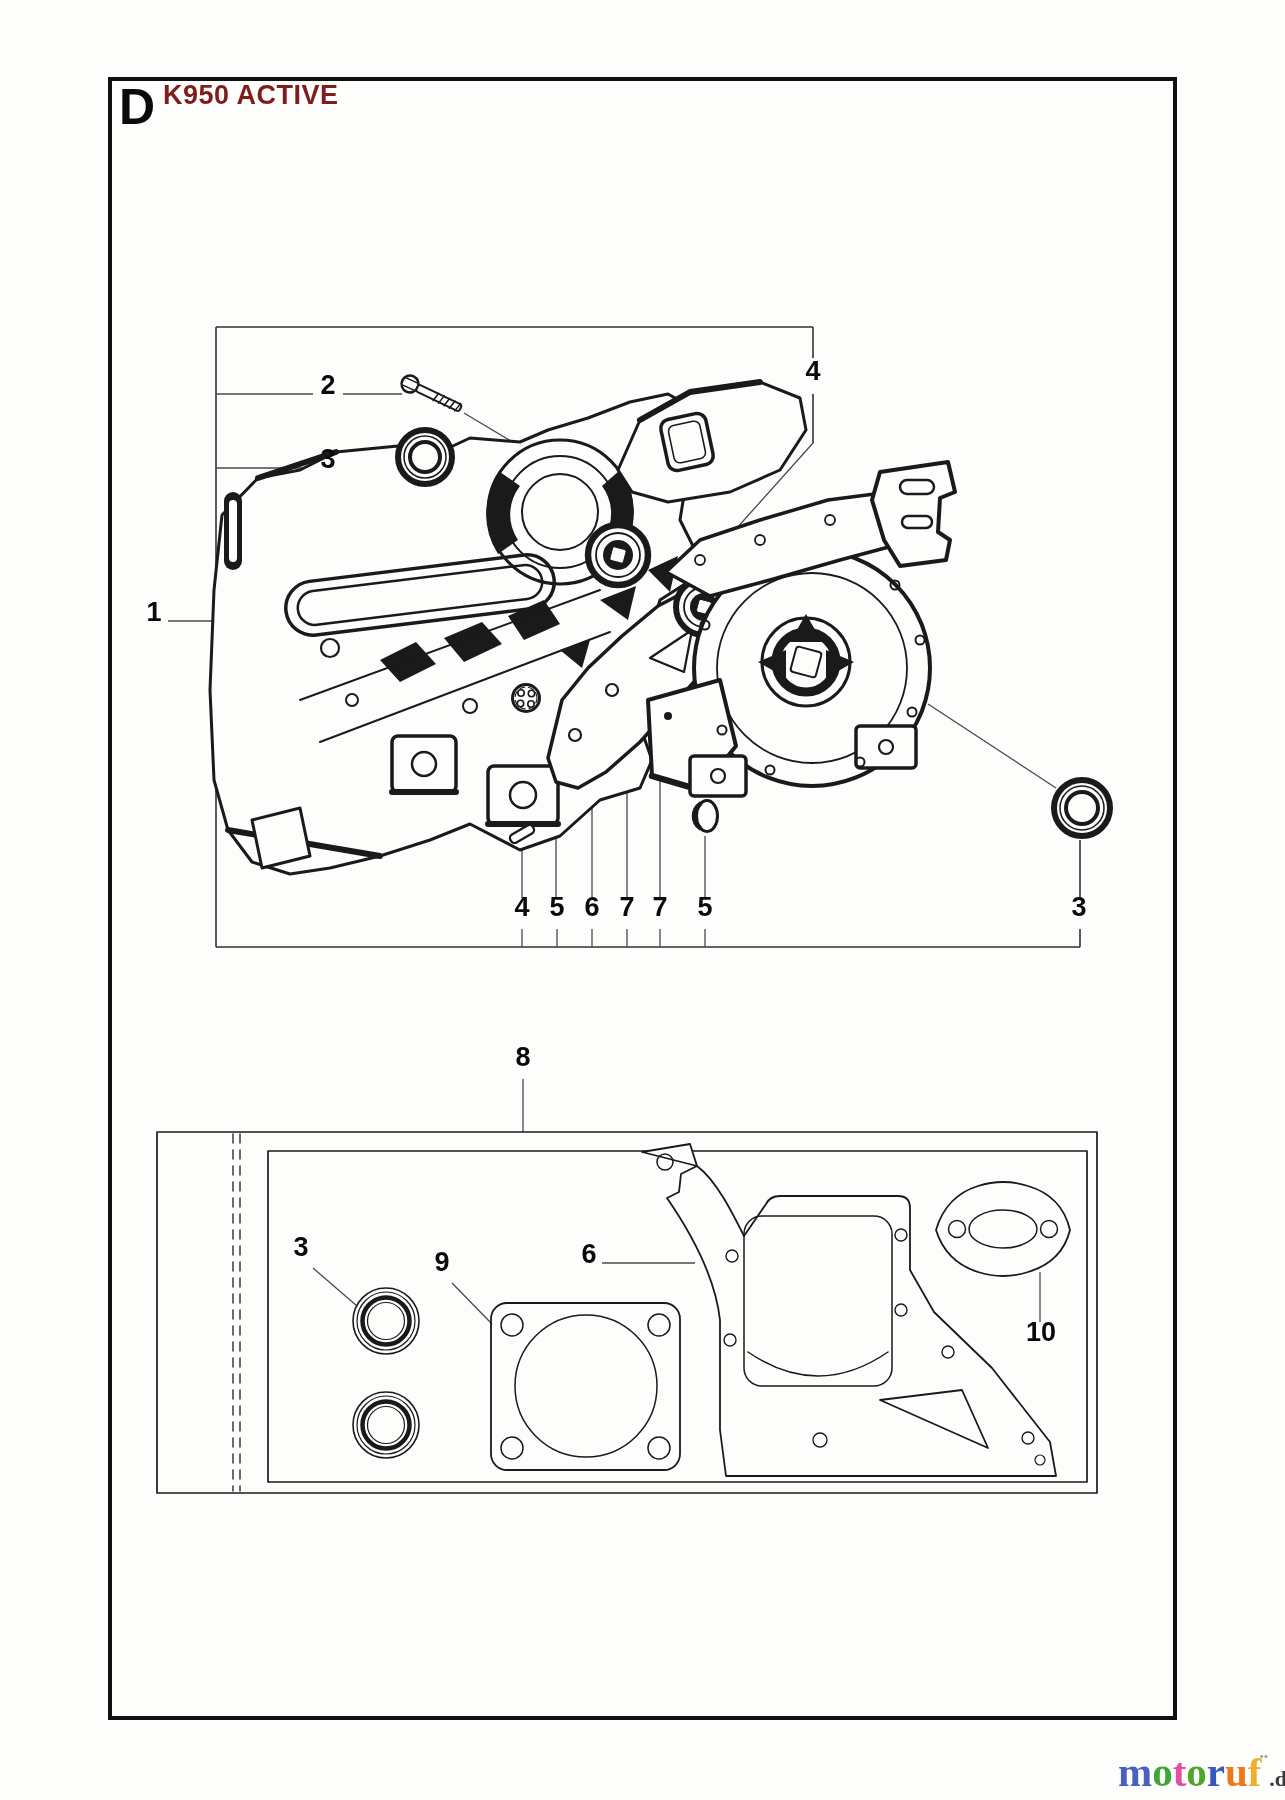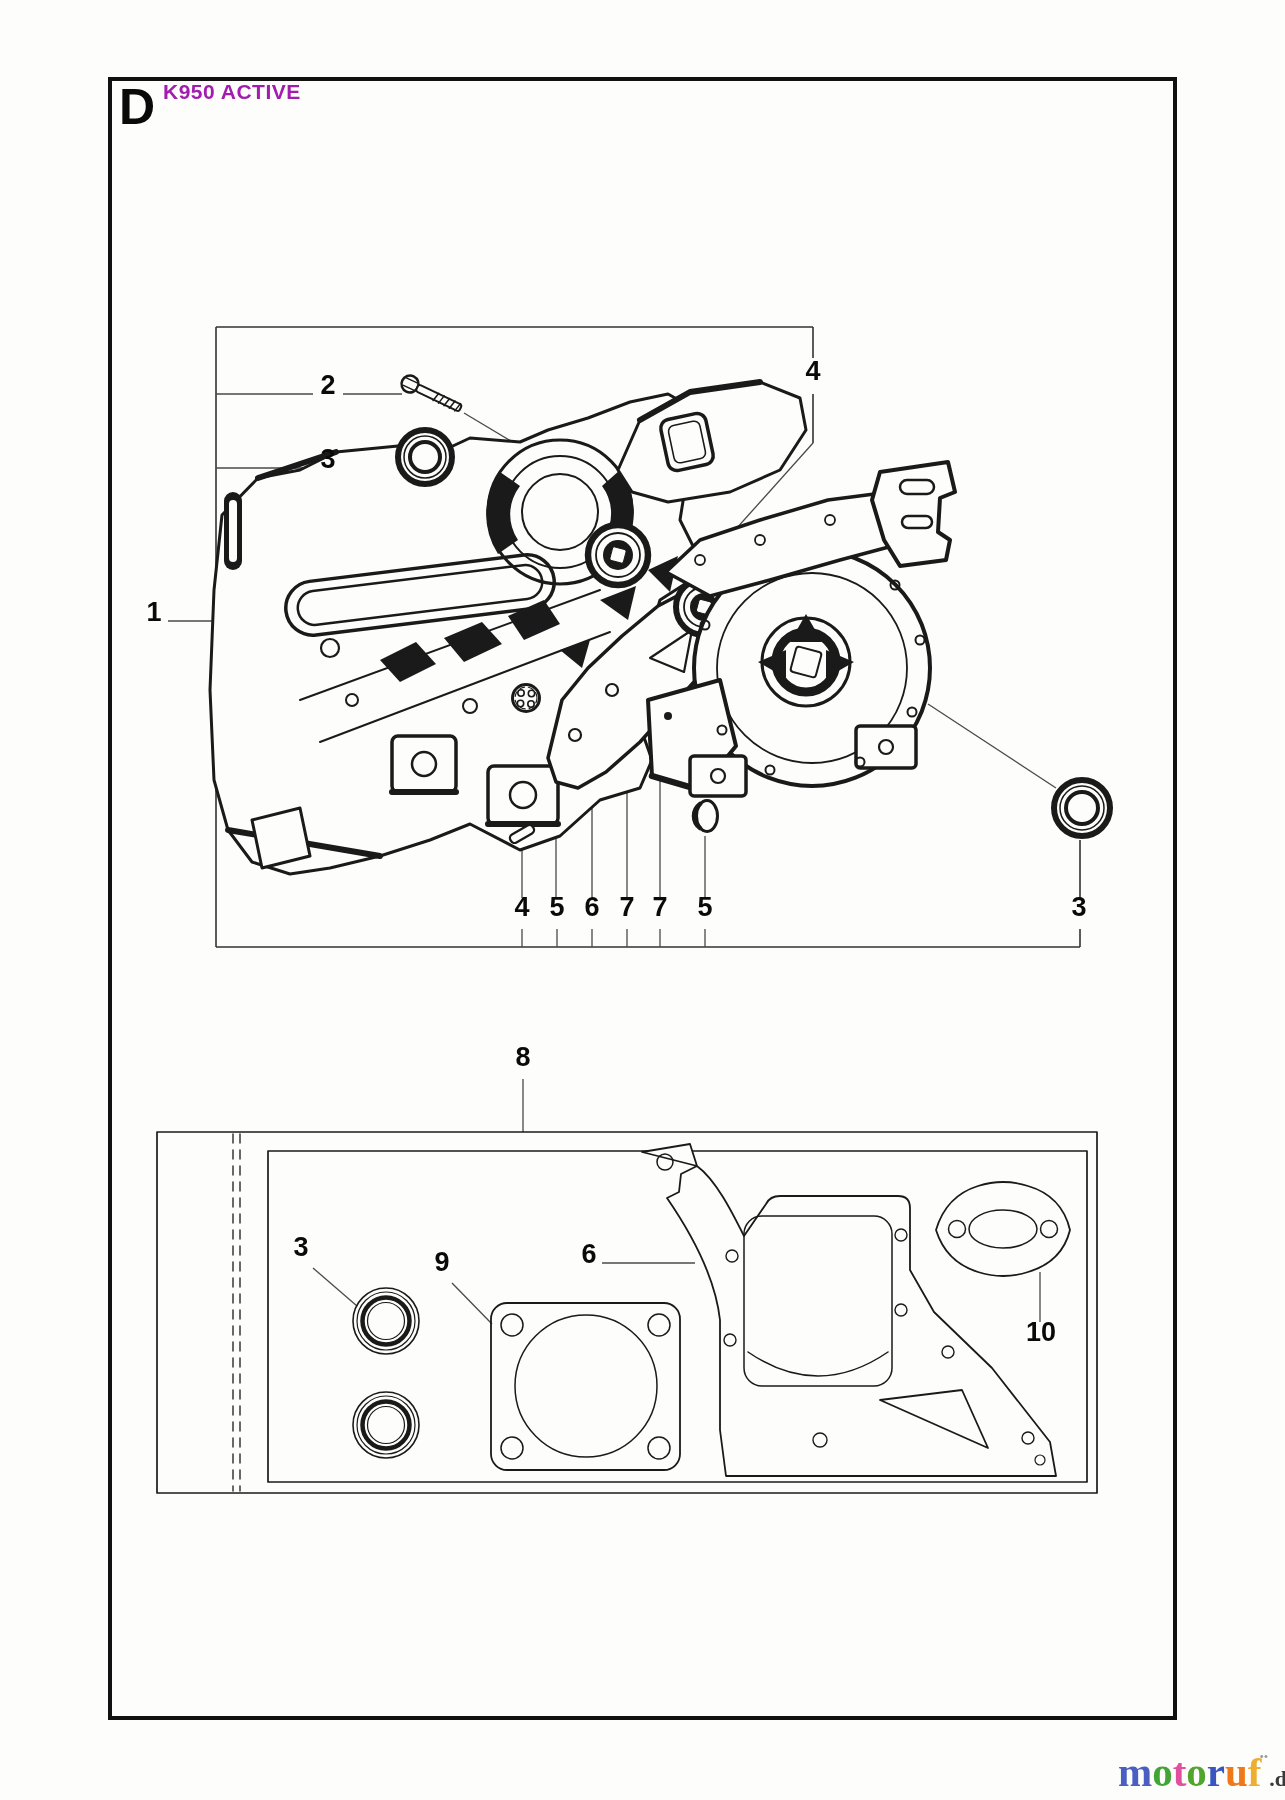--- a/index.html
+++ b/index.html
@@ -2,22 +2,22 @@
 <html><head>
 <meta charset="utf-8">
 <style>
   html,body{margin:0;padding:0;background:#ffffff;}
   #page{position:relative;width:1285px;height:1800px;background:#fdfdfb;overflow:hidden;
         font-family:"Liberation Sans",sans-serif;}
   #border-frame{position:absolute;left:108px;top:77px;width:1061px;height:1635px;
         border:4px solid #111;background:transparent;}
   #section-letter{position:absolute;left:119px;top:82px;font-size:50px;font-weight:bold;
         color:#0a0a0a;line-height:1;letter-spacing:0;}
-  #model-label{position:absolute;left:163px;top:80px;font-size:21px;font-weight:bold;
-        color:#a21caf;letter-spacing:0.5px;}
+  #model-label{position:absolute;left:163px;top:80px;font-size:27px;font-weight:bold;
+        color:#7f1d1d;letter-spacing:0.5px;}
   svg#diagram{position:absolute;left:0;top:0;width:1285px;height:1800px;}
   svg text.callout{font-family:"Liberation Sans",sans-serif;font-weight:bold;font-size:27px;
         fill:#0a0a0a;text-anchor:middle;}
   .art{stroke:#1a1a1a;fill:none;stroke-linejoin:round;stroke-linecap:round;}
   .artw{stroke:#1a1a1a;fill:#fdfdfb;stroke-linejoin:round;stroke-linecap:round;}
   .lead{stroke:#4a4a4a;stroke-width:1.3;fill:none;}
   .brk{stroke:#333;stroke-width:1.6;fill:none;}
   #watermark{position:absolute;left:1118px;top:1752px;display:flex;align-items:baseline;
         font-family:"Liberation Serif",serif;font-weight:bold;font-size:41px;line-height:1;}
   #watermark span{display:inline-block;}

